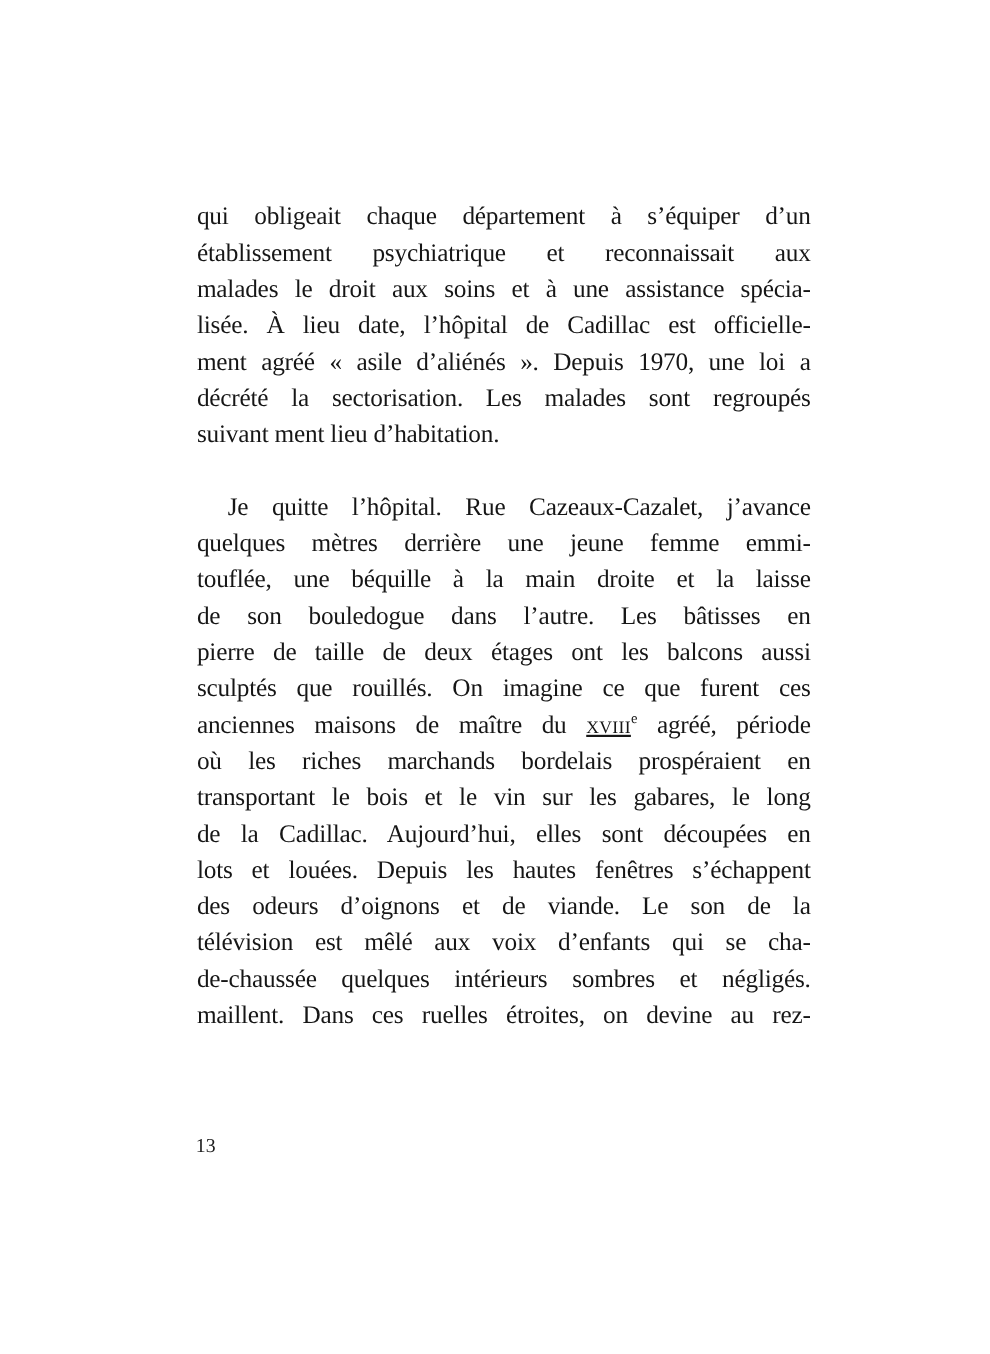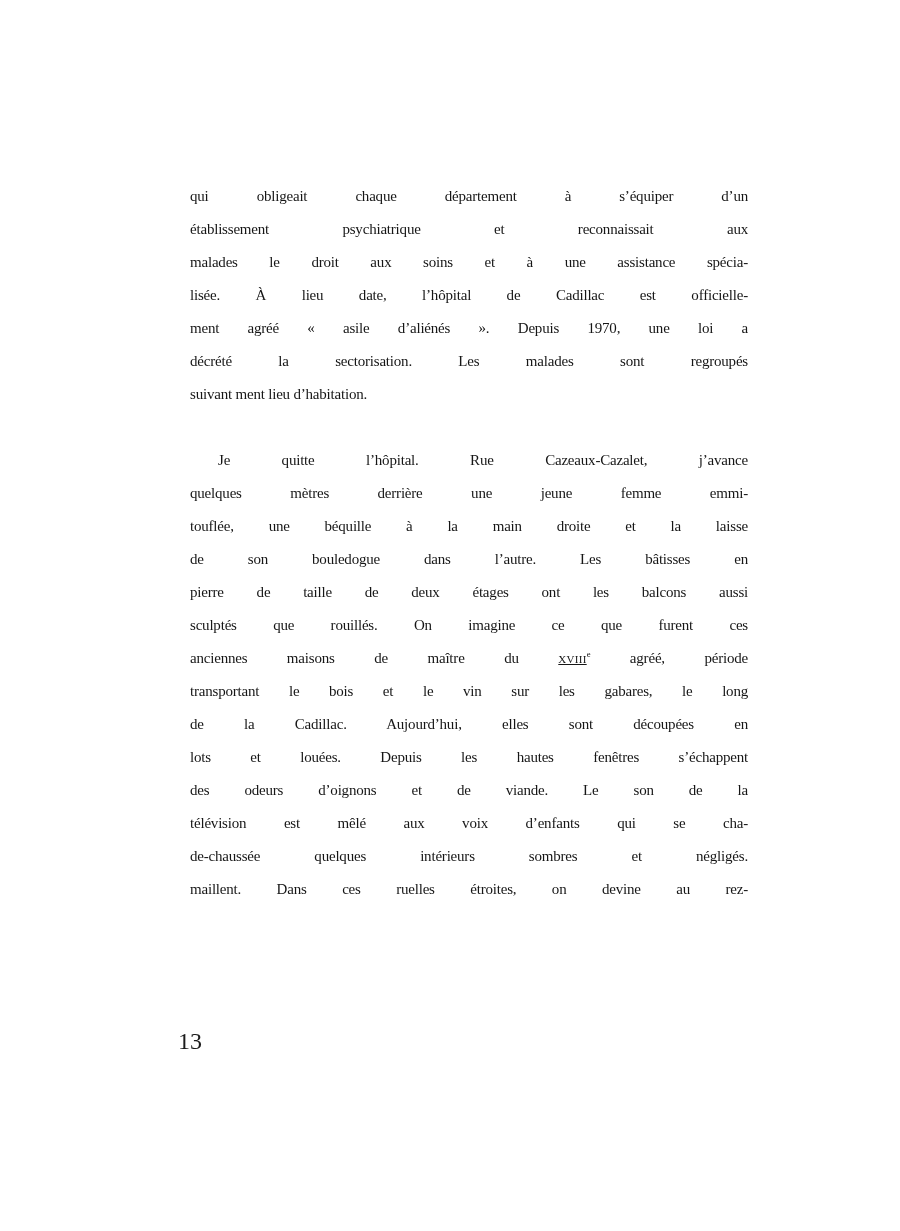--- a/index.html
+++ b/index.html
@@ -12,24 +12,24 @@
     position: relative;
     width: 900px;
     height: 1231px;
     background: #ffffff;
     overflow: hidden;
     font-family: "Liberation Serif", "DejaVu Serif", serif;
     color: #161616;
   }
   .text-block {
     position: absolute;
-    left: 190px;
+    left: 179px;
     top: 180px;
     width: 558px;
-    font-size: 15px;
+    font-size: 23px;
     line-height: 33px;
     letter-spacing: -0.2px;
   }
   .paragraph { margin: 0; }
   .paragraph + .paragraph { margin-top: 33px; }
   .line {
     text-align: justify;
     text-align-last: justify;
     -moz-text-align-last: justify;
   }
@@ -47,21 +47,21 @@
   }
   .sup {
     vertical-align: super;
     font-size: 0.58em;
     line-height: 0;
   }
   .page-number {
     position: absolute;
     left: 178px;
     top: 1026px;
-    font-size: 24px;
+    font-size: 18px;
     line-height: 30px;
     color: #1c1c1c;
   }
 </style>
 </head>
 <body>
 
 <div class="book-page">
   <div class="text-block">
       <div class="paragraph">
@@ -74,20 +74,21 @@
         <div class="line no-justify">suivant ment lieu d’habitation.</div>
       </div>
       <div class="paragraph indent">
         <div class="line">Je quitte l’hôpital. Rue Cazeaux-Cazalet, j’avance</div>
         <div class="line">quelques mètres derrière une jeune femme emmi-</div>
         <div class="line">touflée, une béquille à la main droite et la laisse</div>
         <div class="line">de son bouledogue dans l’autre. Les bâtisses en</div>
         <div class="line">pierre de taille de deux étages ont les balcons aussi</div>
         <div class="line">sculptés que rouillés. On imagine ce que furent ces</div>
         <div class="line"><span>anciennes maisons de maître du </span><span class="smallcaps">xviii</span><span class="sup">e</span><span> agréé, période</span></div>
+        <div class="line">où les riches marchands bordelais prospéraient en</div>
         <div class="line">transportant le bois et le vin sur les gabares, le long</div>
         <div class="line">de la Cadillac. Aujourd’hui, elles sont découpées en</div>
         <div class="line">lots et louées. Depuis les hautes fenêtres s’échappent</div>
         <div class="line">des odeurs d’oignons et de viande. Le son de la</div>
         <div class="line">télévision est mêlé aux voix d’enfants qui se cha-</div>
         <div class="line">de-chaussée quelques intérieurs sombres et négligés.</div>
         <div class="line">maillent. Dans ces ruelles étroites, on devine au rez-</div>
       </div>
     </div>
   <div class="page-number">13</div>

